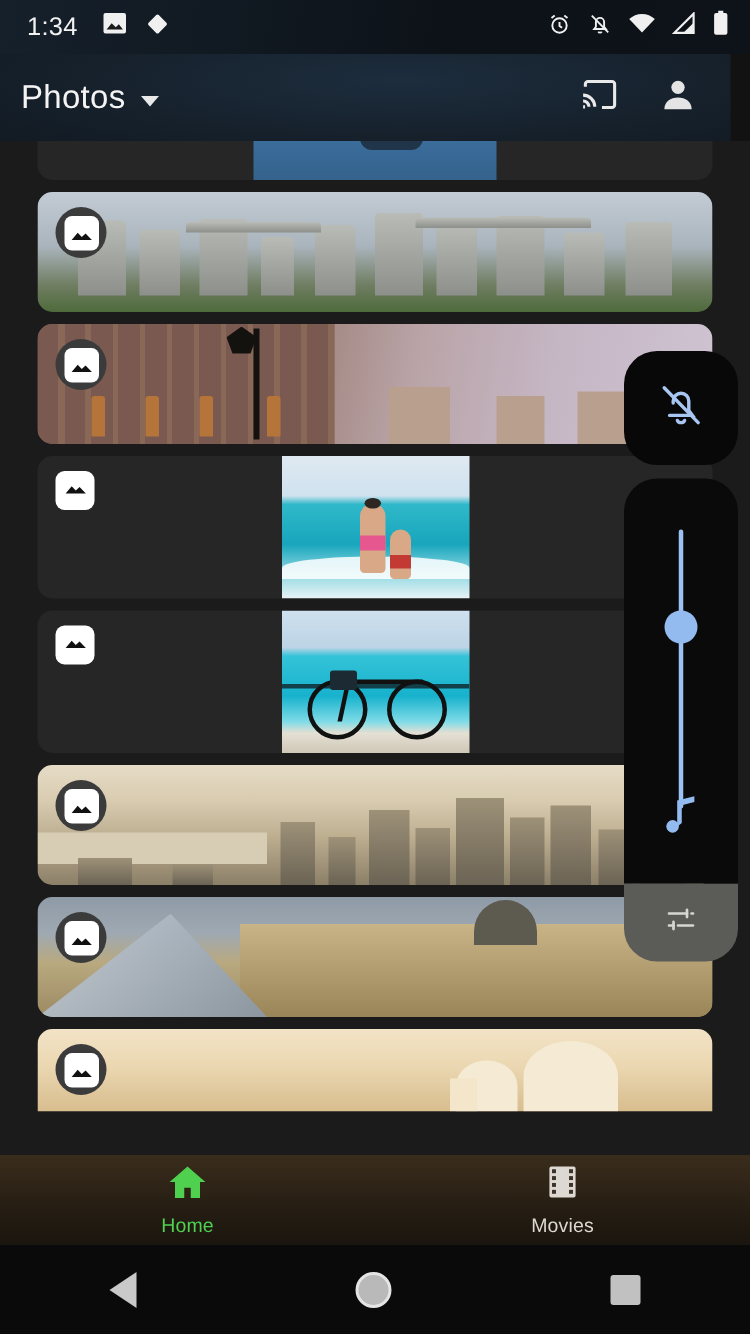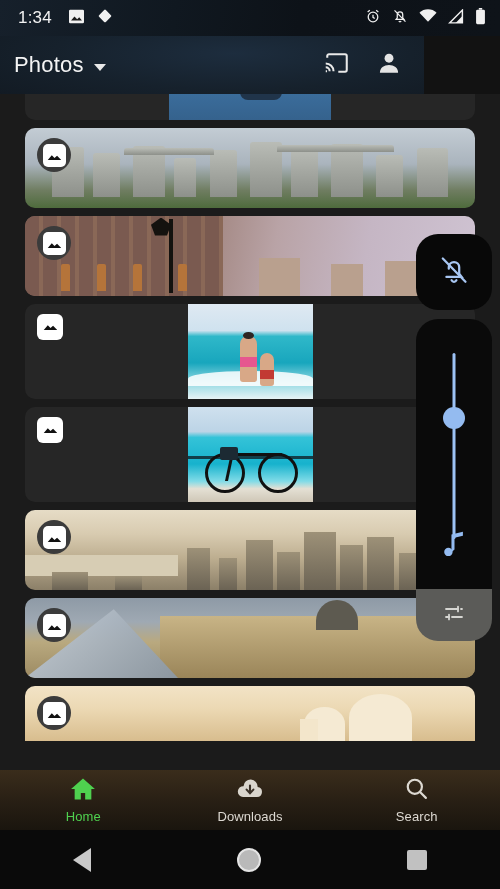--- a/index.html
+++ b/index.html
@@ -10,21 +10,21 @@
   
   .statusbar{position:absolute;left:0;top:0;width:500px;height:36px;
      background:linear-gradient(100deg,#16202b 0%,#101820 35%,#0d1218 60%,#0e1319 100%);
      display:flex;align-items:center;padding:5px 12px;box-sizing:border-box;z-index:40;}
   .sb-time{color:#f2f2f2;font-size:17px;letter-spacing:.2px;margin-left:6px;}
   .sb-left-icons{display:flex;align-items:center;gap:12px;margin-left:16px;}
   .sb-right{margin-left:auto;display:flex;align-items:center;gap:11px;padding-right:2px;}
   .sb-ic{display:block;}
 
   
-  .appbar{position:absolute;left:0;top:36px;width:424px;height:58px;z-index:39;
+  .appbar{position:absolute;left:0;top:36px;width:487px;height:58px;z-index:39;
     background:radial-gradient(120% 180% at 55% 30%, #1d2d3e 0%, #16212c 35%, #111820 70%, #0e1217 100%);
     display:flex;align-items:center;padding:0 14px;box-sizing:border-box;}
   .app-title{color:#f4f4f4;font-size:22px;font-weight:400;letter-spacing:.2px;}
   .caret{width:0;height:0;border-left:6px solid transparent;border-right:6px solid transparent;
     border-top:7px solid #e8e8e8;margin-left:10px;margin-top:5px;}
   .appbar-actions{margin-left:auto;display:flex;align-items:center;gap:26px;padding-right:8px;}
 
   
   .list{position:absolute;left:0;top:94px;width:500px;height:676px;background:#1b1b1b;
     overflow:hidden;z-index:10;}
@@ -395,40 +395,40 @@
 
     <div class="navitem active">
       <span>
         <svg width="26" height="24" viewBox="0 0 24 22">
             <path d="M12 1.4L23 11h-3.3v9.8H14v-6.2h-4v6.2H4.3V11H1z" fill="#4fd14f"></path>
           </svg>
       </span>
       <span class="navlabel">Home</span>
     </div>
 
+
     <div class="navitem">
       <span>
-        <svg width="28" height="24" viewBox="0 0 28 22">
-          <path d="M7 19h14a5 5 0 00.6-9.96A7 7 0 007.5 8.2 4.8 4.8 0 007 19z" fill="#d9d5cd"></path>
-          <path d="M14 7.6v7.2M10.6 11.6L14 15.2l3.4-3.6" stroke="#3a3128" stroke-width="2.1" fill="none" stroke-linecap="round"></path>
-        </svg>
-      </span>
-      <span class="navlabel">Downloads</span>
-    </div>
-
-
-    <div class="navitem">
-      <span>
-        <svg width="25" height="25" viewBox="0 0 24 24" fill="none" stroke="#ddd9d2" stroke-width="2.1" stroke-linecap="round">
-          <circle cx="10.4" cy="10.4" r="6.8"></circle>
-            <path d="M15.6 15.6L21 21"></path>
-        </svg>
-      </span>
-      <span class="navlabel">Search</span>
-    </div>
+        <svg width="24" height="24" viewBox="0 0 22 22">
+          <rect x="3" y="1.5" width="16" height="19" rx="1.2" fill="#ddd9d2"></rect>
+          <g fill="#3a3128">
+            <rect x="4.6" y="3.2" width="2.4" height="2.4"></rect>
+              <rect x="4.6" y="7.4" width="2.4" height="2.4"></rect>
+            <rect x="4.6" y="11.6" width="2.4" height="2.4"></rect>
+              <rect x="4.6" y="15.8" width="2.4" height="2.4"></rect>
+            <rect x="15" y="3.2" width="2.4" height="2.4"></rect>
+              <rect x="15" y="7.4" width="2.4" height="2.4"></rect>
+            <rect x="15" y="11.6" width="2.4" height="2.4"></rect>
+              <rect x="15" y="15.8" width="2.4" height="2.4"></rect>
+          </g>
+        </svg>
+      </span>
+      <span class="navlabel">Movies</span>
+    </div>
+
 
   </div>
 
   <div class="sysnav">
     <span class="nav-back"></span>
     <span class="nav-home"></span>
     <span class="nav-recents"></span>
   </div>
 
 </div>

